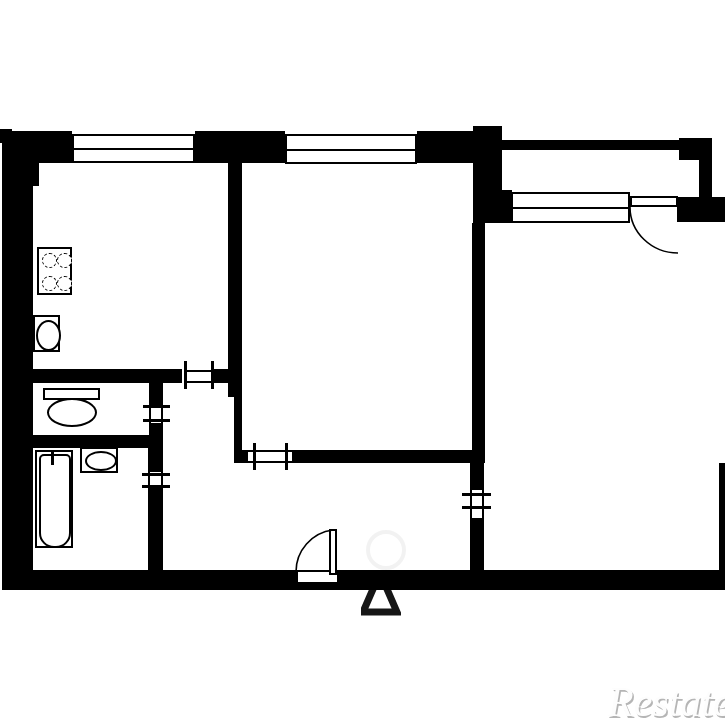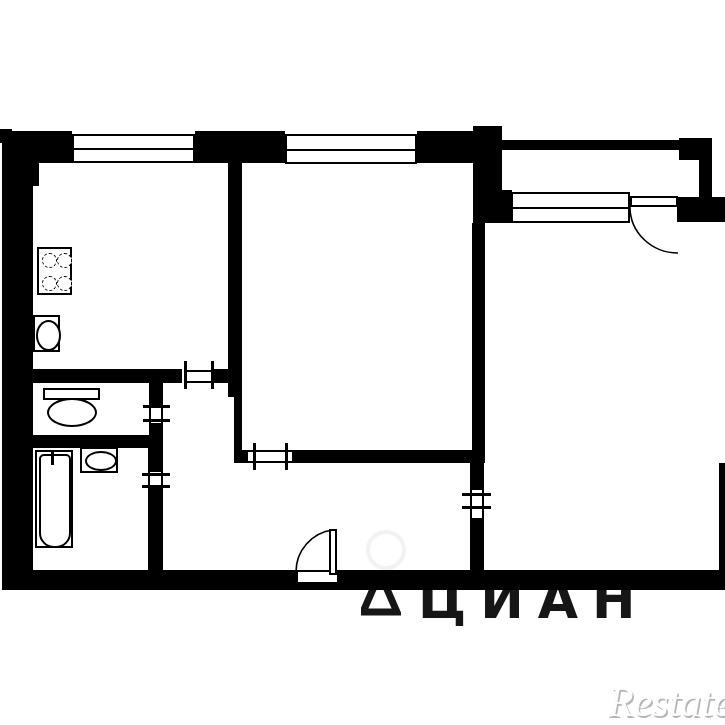--- a/index.html
+++ b/index.html
@@ -31,21 +31,20 @@
 </style>
 </head>
 <body>
 
 <div id="plan">
 
   <div id="ghost-mark"></div>
   <svg id="cian-logo" width="40" height="46" viewBox="0 0 40 46">
     <polygon points="19,3 36,42 2,42" fill="none" stroke="#161616" stroke-width="7"></polygon>
   </svg>
-  <div id="cian-text">ЦИАН</div>
 
   <div class="abs room" style="left:33px;top:163px;width:195px;height:206px"></div>
   <div class="abs room" style="left:242px;top:163px;width:230px;height:287px"></div>
   <div class="abs room" style="left:484px;top:223px;width:241px;height:349px"></div>
   <div class="abs room" style="left:33px;top:383px;width:116px;height:52px"></div>
   <div class="abs room" style="left:33px;top:448px;width:115px;height:124px"></div>
   <div class="abs room" style="left:163px;top:383px;width:71px;height:80px"></div>
   <div class="abs room" style="left:163px;top:463px;width:307px;height:109px"></div>
   <div class="abs room" style="left:502px;top:150px;width:197px;height:42px"></div>
 

